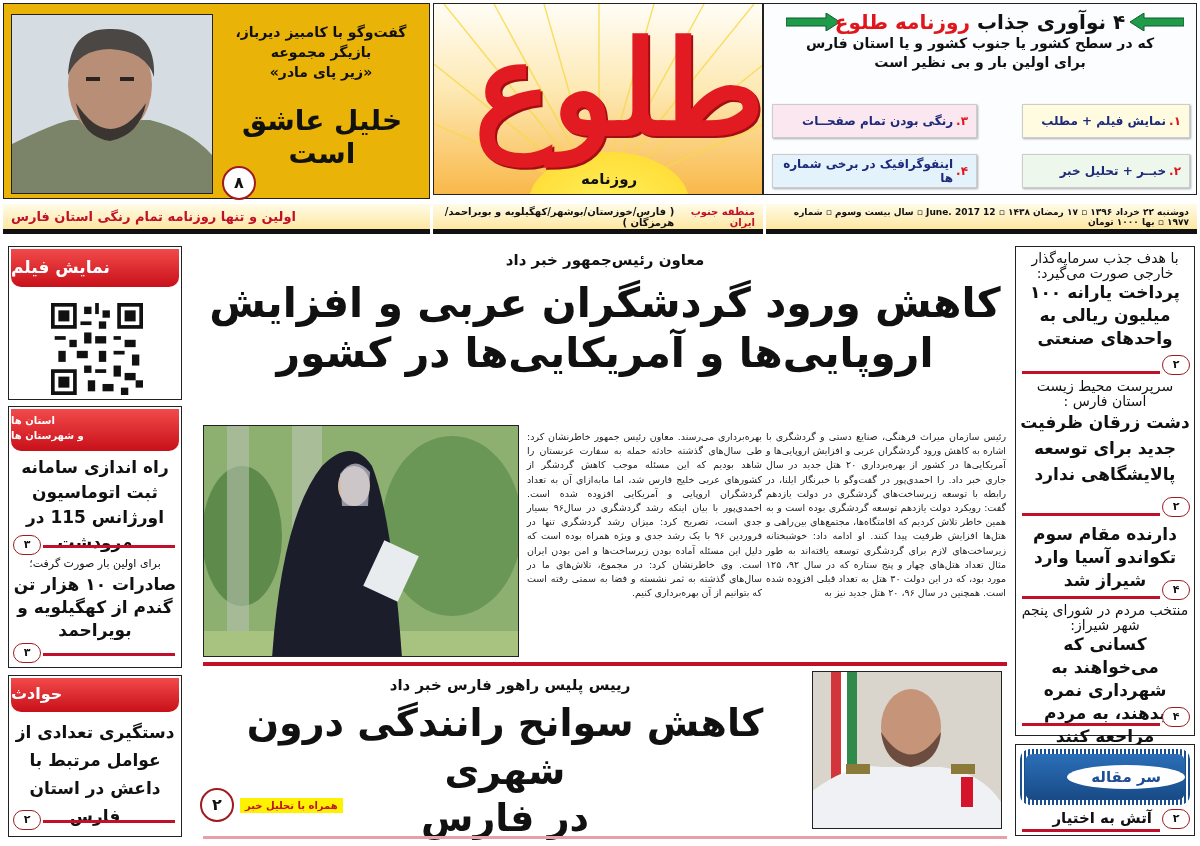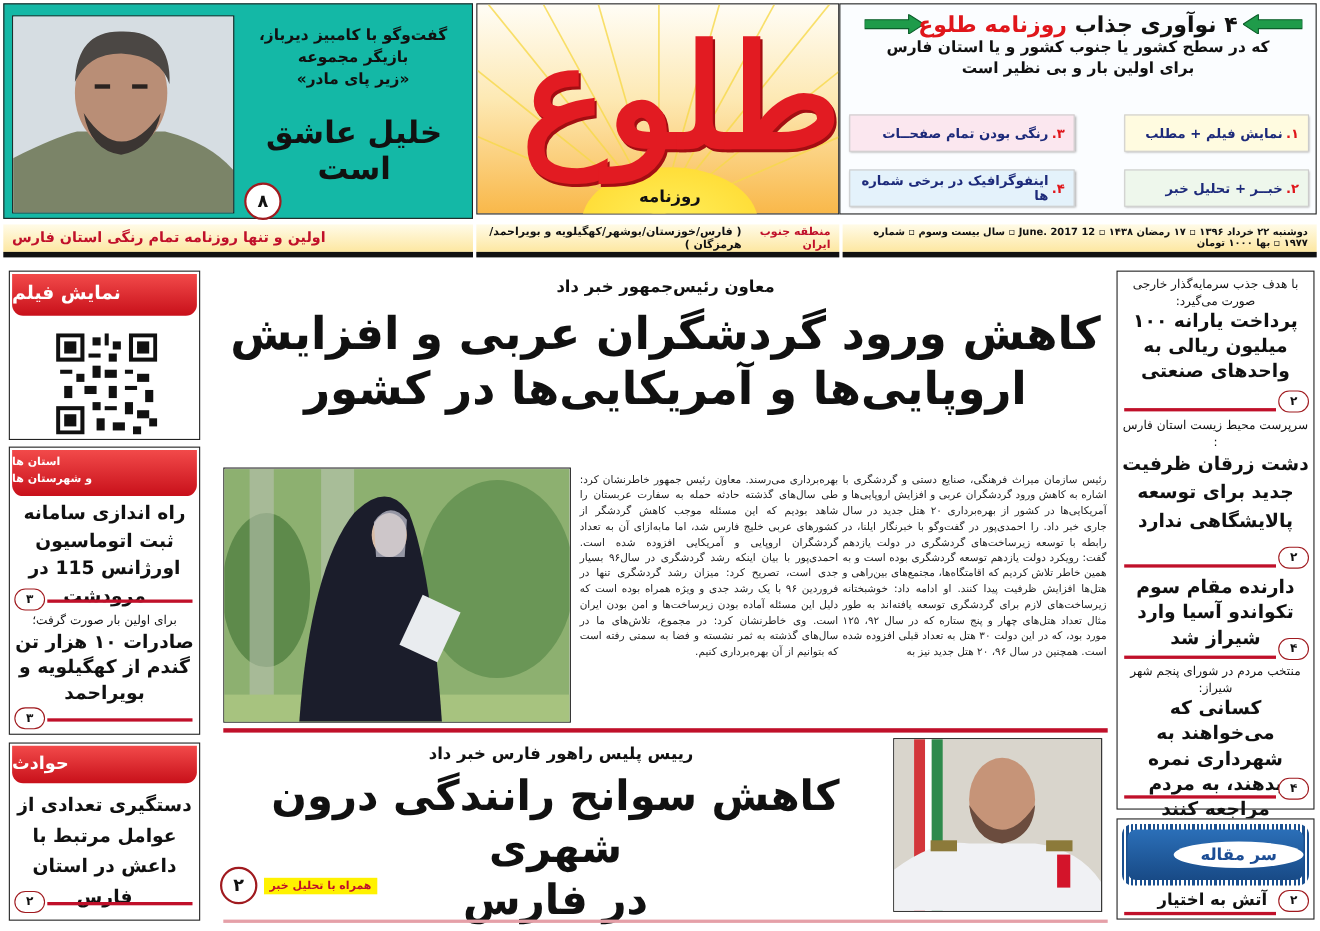--- a/index.html
+++ b/index.html
@@ -1,18 +1,18 @@
 <!DOCTYPE html>
 <html><head>
 <meta charset="utf-8">
 <style>
 *{box-sizing:border-box;margin:0;padding:0}
 body{width:1200px;height:846px;background:#fff;font-family:"DejaVu Sans",sans-serif;position:relative;overflow:hidden;direction:rtl;color:#111}
 .abs{position:absolute}
-.box{border:1.5px solid #222;background:#14b8a6}
+.box{border:1.5px solid #222;background:#eab308}
 .bold{font-weight:bold}
 
 #promo{left:763px;top:3px;width:434px;height:192px;background:#fbfdff}
 .promo-title{position:absolute;top:6px;left:0;right:0;text-align:center;font-size:20px;font-weight:bold}
 .promo-title .red{color:#e0161b}
 .arrow{position:absolute;top:9px;width:54px;height:18px}
 .promo-sub{position:absolute;top:30px;left:0;right:0;text-align:center;font-size:14px;font-weight:bold;line-height:19px}
 .feat{position:absolute;height:34px;border:1px solid #ccc;font-size:12px;font-weight:bold;color:#1d2a7a;display:flex;align-items:center;padding-right:8px;box-shadow:1px 1px 2px #aaa}
 .feat .num{color:#e0161b;margin-left:3px}
 
@@ -30,21 +30,21 @@
 .infobar{position:absolute;top:204px;height:30px;background:linear-gradient(180deg,#fffbe8,#fde7a1);font-size:10px;font-weight:bold;display:flex;align-items:center;padding:0 8px;border-bottom:5px solid #111}
 .infobar .red{color:#c0102a}
 
 .leftbox{position:absolute;left:8px;width:174px;border:1.5px solid #222;background:#fff}
 .redtab{position:absolute;left:2px;right:2px;top:2px;background:linear-gradient(180deg,#f24a4a,#c8101a);color:#fff;text-align:left;font-weight:bold;border-radius:0 0 10px 10px}
 .news{text-align:center;font-weight:bold;line-height:25px}
 .refnum{position:absolute;width:28px;height:20px;border:1.5px solid #a01a1f;border-radius:10px;font-size:11px;font-weight:bold;text-align:center;line-height:17px;background:#fff}
 .redline{position:absolute;height:3px;background:#c0102a}
 
 .rightcol{position:absolute;left:1015px;width:180px;border:1.5px solid #222;background:#fff}
-.rsmall{text-align:center;font-size:11px;line-height:15px}
+.rsmall{text-align:center;font-size:14px;line-height:15px}
 .rbig{text-align:center;font-size:17px;font-weight:bold;line-height:23px}
 
 .main-kicker{position:absolute;text-align:center;font-weight:bold}
 .main-head{position:absolute;text-align:center;font-weight:bold;line-height:1.22}
 .bodytext{position:absolute;font-size:9.5px;line-height:14.2px;text-align:justify;color:#222}
 .photo2{position:absolute;border:1.5px solid #222;overflow:hidden}
 .tag{position:absolute;background:#fff200;color:#c0102a;font-size:10px;font-weight:bold;padding:2px 5px}
 .qr{position:absolute;left:42px;top:56px;width:92px;height:92px;background:#fff}
 </style>
 </head>

